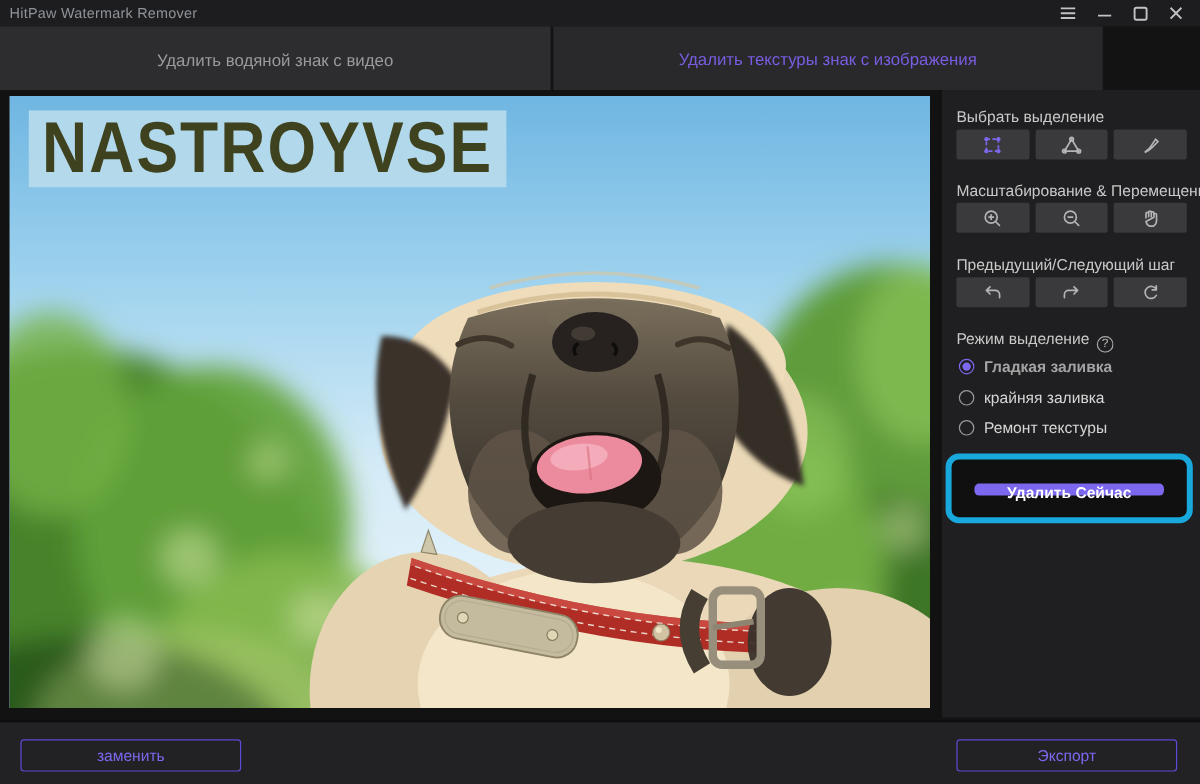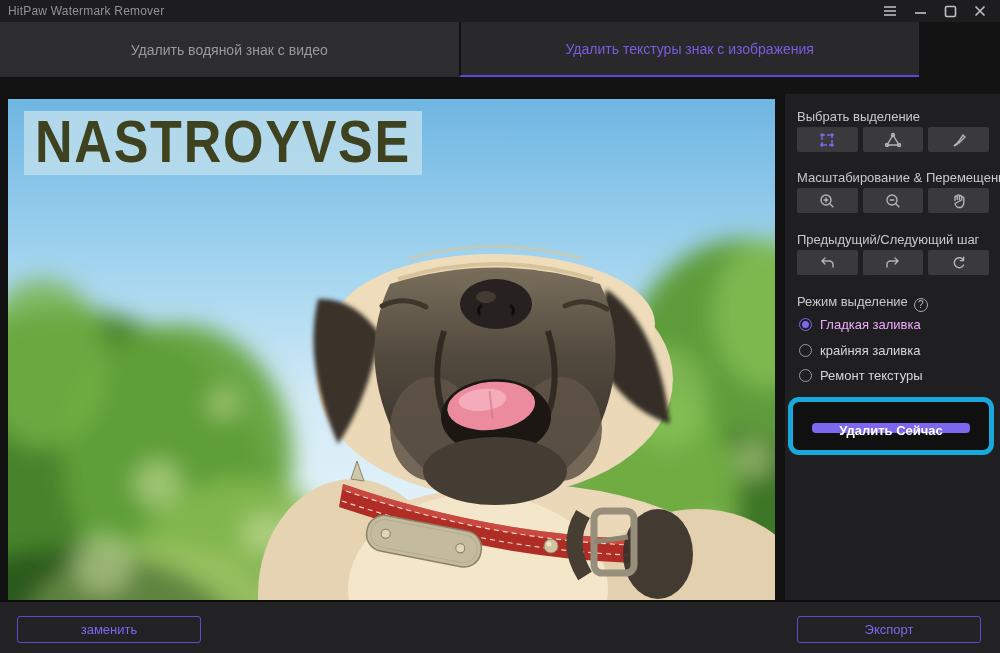--- a/index.html
+++ b/index.html
@@ -15,37 +15,37 @@
   .win-btn { width:20px; height:18px; display:flex; align-items:center; justify-content:center; cursor:pointer; }
   .win-btn svg { stroke:#c2c2c4; stroke-width:1.6; fill:none; }
 
   
   .tabbar { position:absolute; left:0; top:22px; width:919px; height:55px; display:flex; }
   .tab { flex:1; display:flex; align-items:center; justify-content:center; font-size:14px; cursor:pointer; }
   .tab.inactive { background:#2d2d30; color:#9a9a9e; }
   .tab.active { background:#29292c; color:#7a5ce0; border-left:2px solid #121212; border-bottom:2px solid #5b48d8; }
 
   
-  .workspace { position:absolute; left:0; top:94px; width:1000px; height:523px; background:#121212; }
+  .workspace { position:absolute; left:0; top:75px; width:1000px; height:523px; background:#121212; }
   .photo { position:absolute; left:8px; top:5px; width:767px; height:510px; background:#9ed2ee; overflow:hidden; }
   .photo svg { display:block; }
 
   
   .sidebar { position:absolute; left:785px; top:0; width:215px; height:523px; background:#1f1f21; }
   .s-title { position:absolute; left:12px; color:#c9c9c9; font-size:13px; white-space:nowrap; overflow:hidden; max-width:205px; }
   .tool-row { position:absolute; left:12px; width:192px; display:flex; gap:5px; }
   .tool { width:61px; height:25px; background:#3a3a3c; border:none; border-radius:2px;
     display:flex; align-items:center; justify-content:center; cursor:pointer; }
   .tool svg { stroke:#b4b4b6; fill:none; stroke-width:1.4; }
   .tool.active svg { stroke:#7b68ee; }
   .help-badge { display:inline-flex; width:14px; height:14px; border:1px solid #a8a8a8; border-radius:50%;
     color:#bdbdbd; font-size:10px; align-items:center; justify-content:center; margin-left:6px; vertical-align:-2px; }
   .radio-row { position:absolute; left:14px; display:flex; align-items:center; gap:8px; font-size:13px; color:#d6d6d6; cursor:pointer; }
   .radio-dot { width:13px; height:13px; border-radius:50%; border:1px solid #9a9a9a; position:relative; }
-  .radio-row.selected { color:#f0abfc; }
+  .radio-row.selected { color:#a3a3a3;font-weight:bold; }
   .radio-row.selected .radio-dot { border-color:#7b68ee; }
   .radio-row.selected .radio-dot::after { content:""; position:absolute; left:2px; top:2px; width:7px; height:7px;
     border-radius:50%; background:#7b68ee; }
   .highlight-ring { position:absolute; left:3px; top:303px; width:206px; height:58px;
     border:5px solid #18a8dc; border-radius:11px; background:#101010; padding:19px; }
   .remove-btn { width:100%; height:100%; background:#7b68ee; border:none; border-radius:4px;
     color:#fff; font-size:13px; font-weight:bold; cursor:pointer; font-family:"Liberation Sans",sans-serif; }
 
   
   .footer { position:absolute; left:0; top:600px; width:1000px; height:53px; background:#222225; border-top:2px solid #0e0e0e; }

